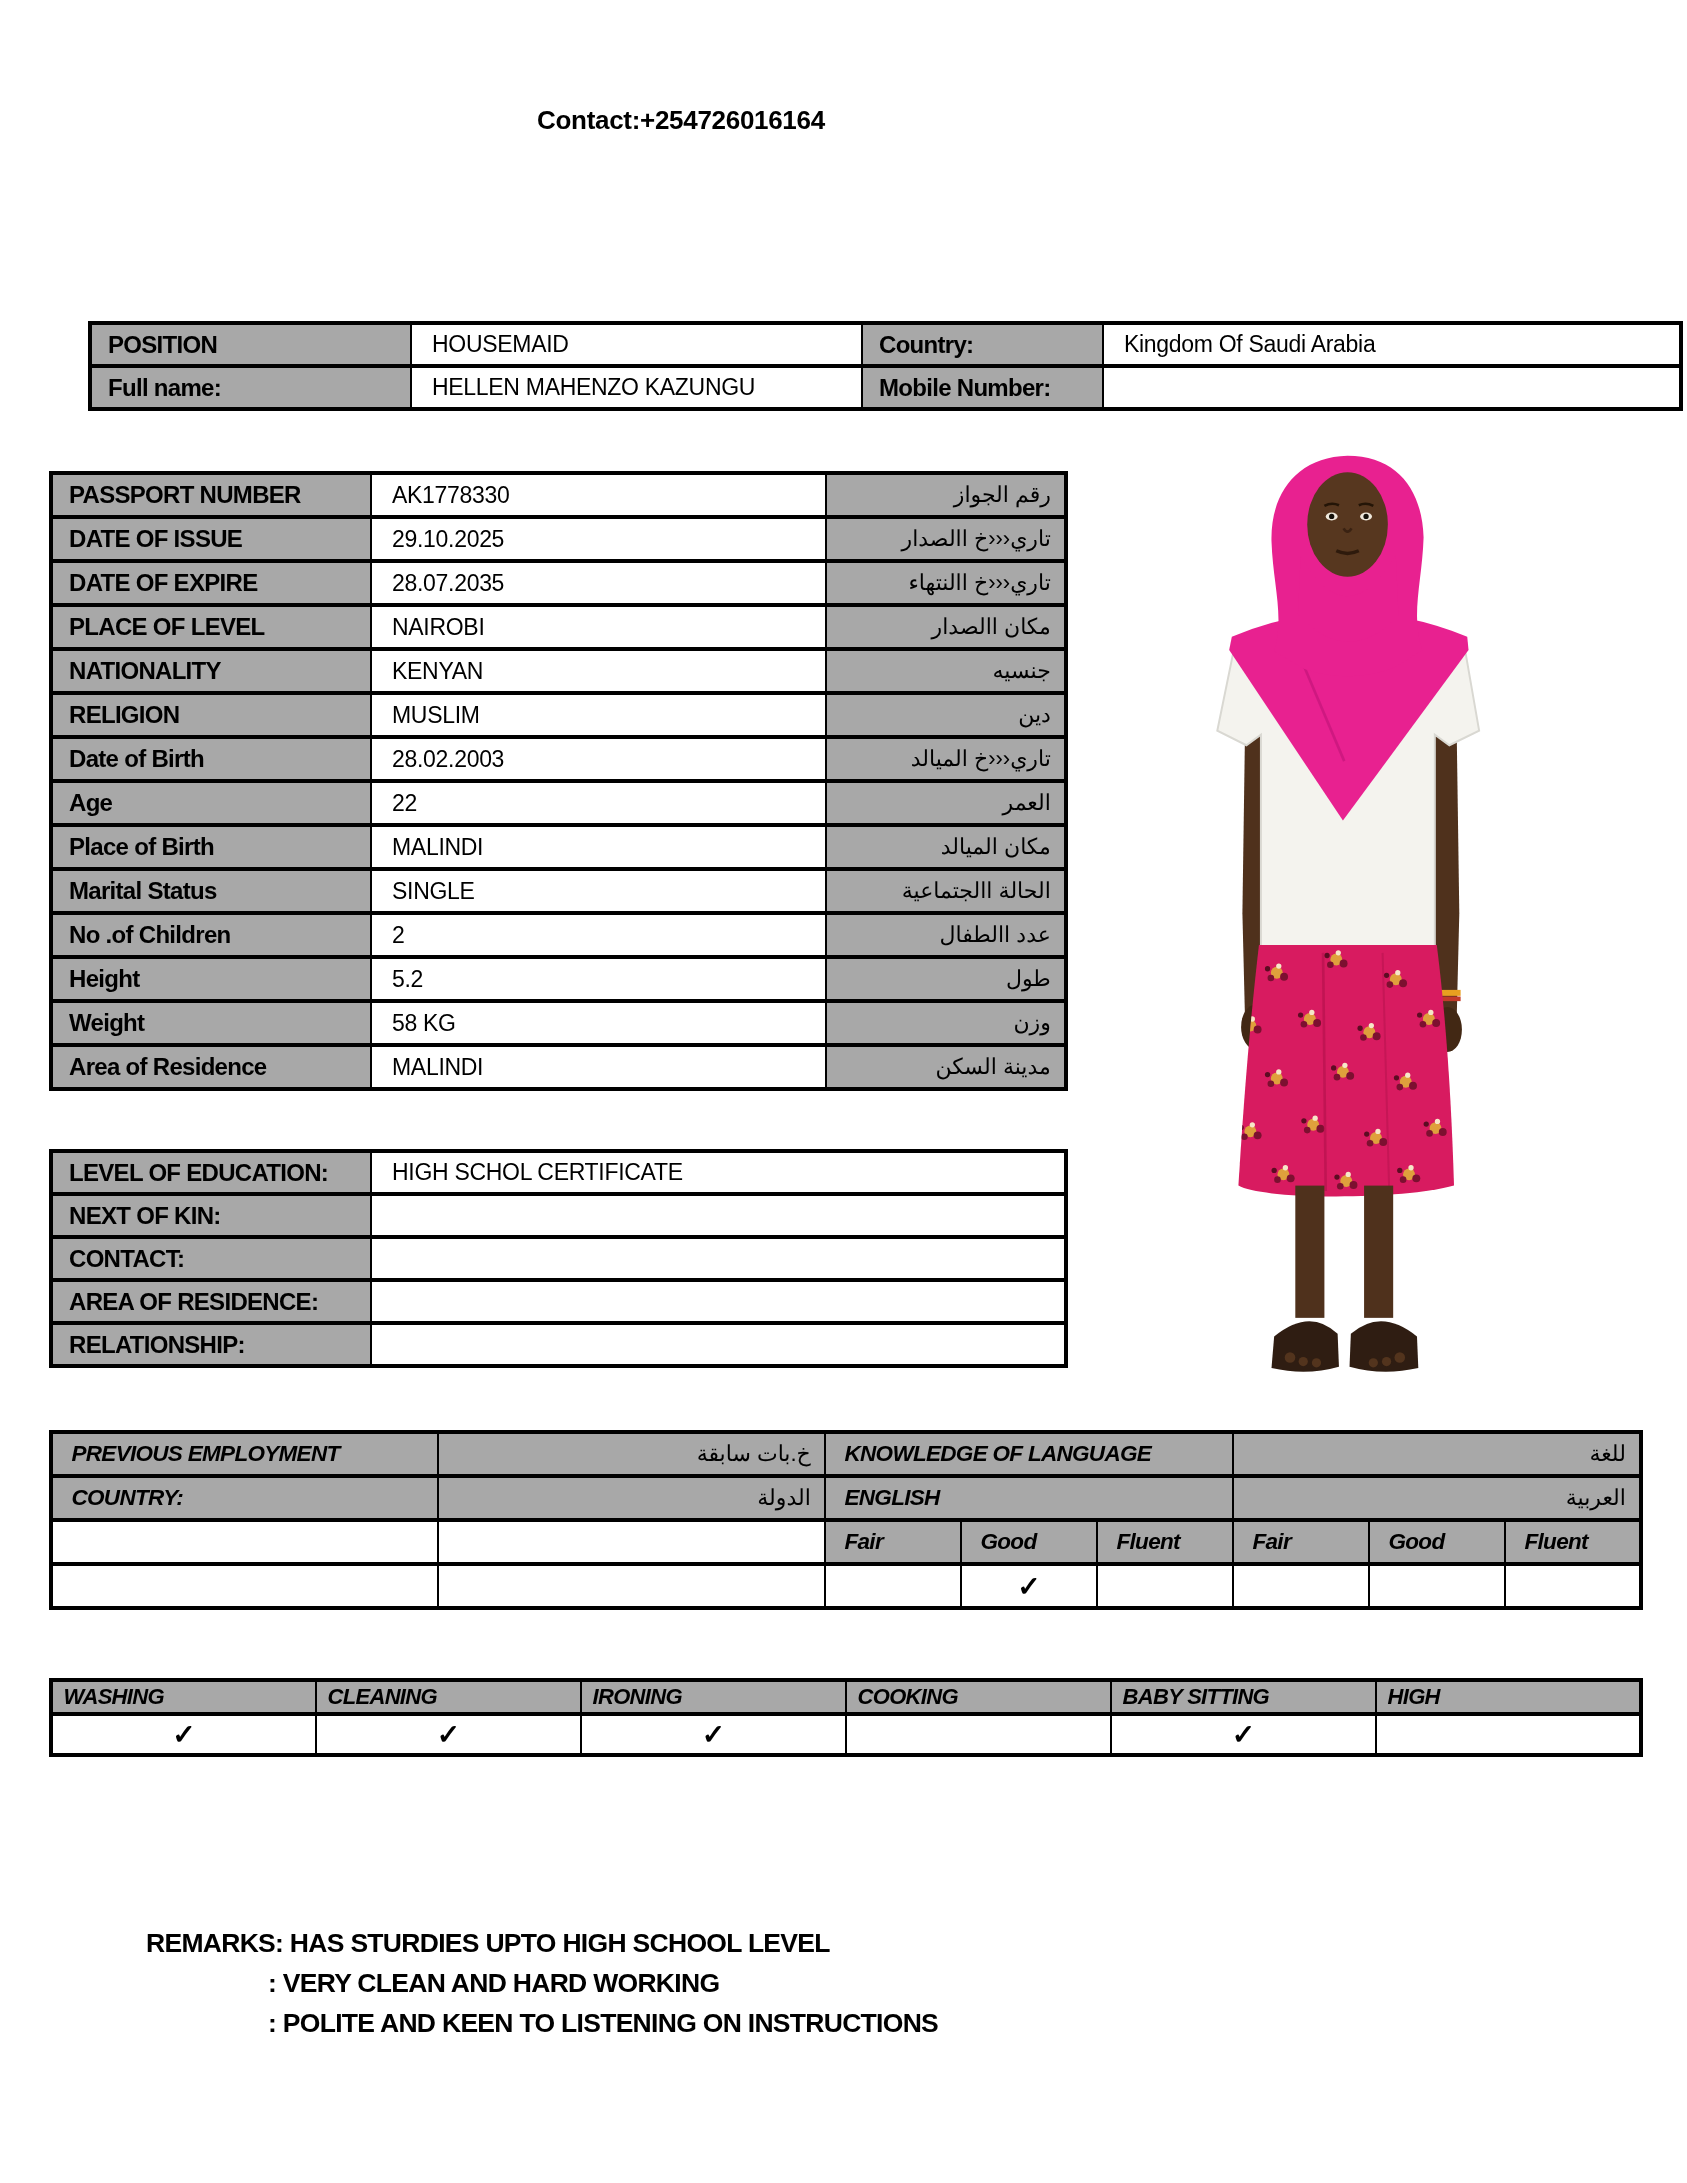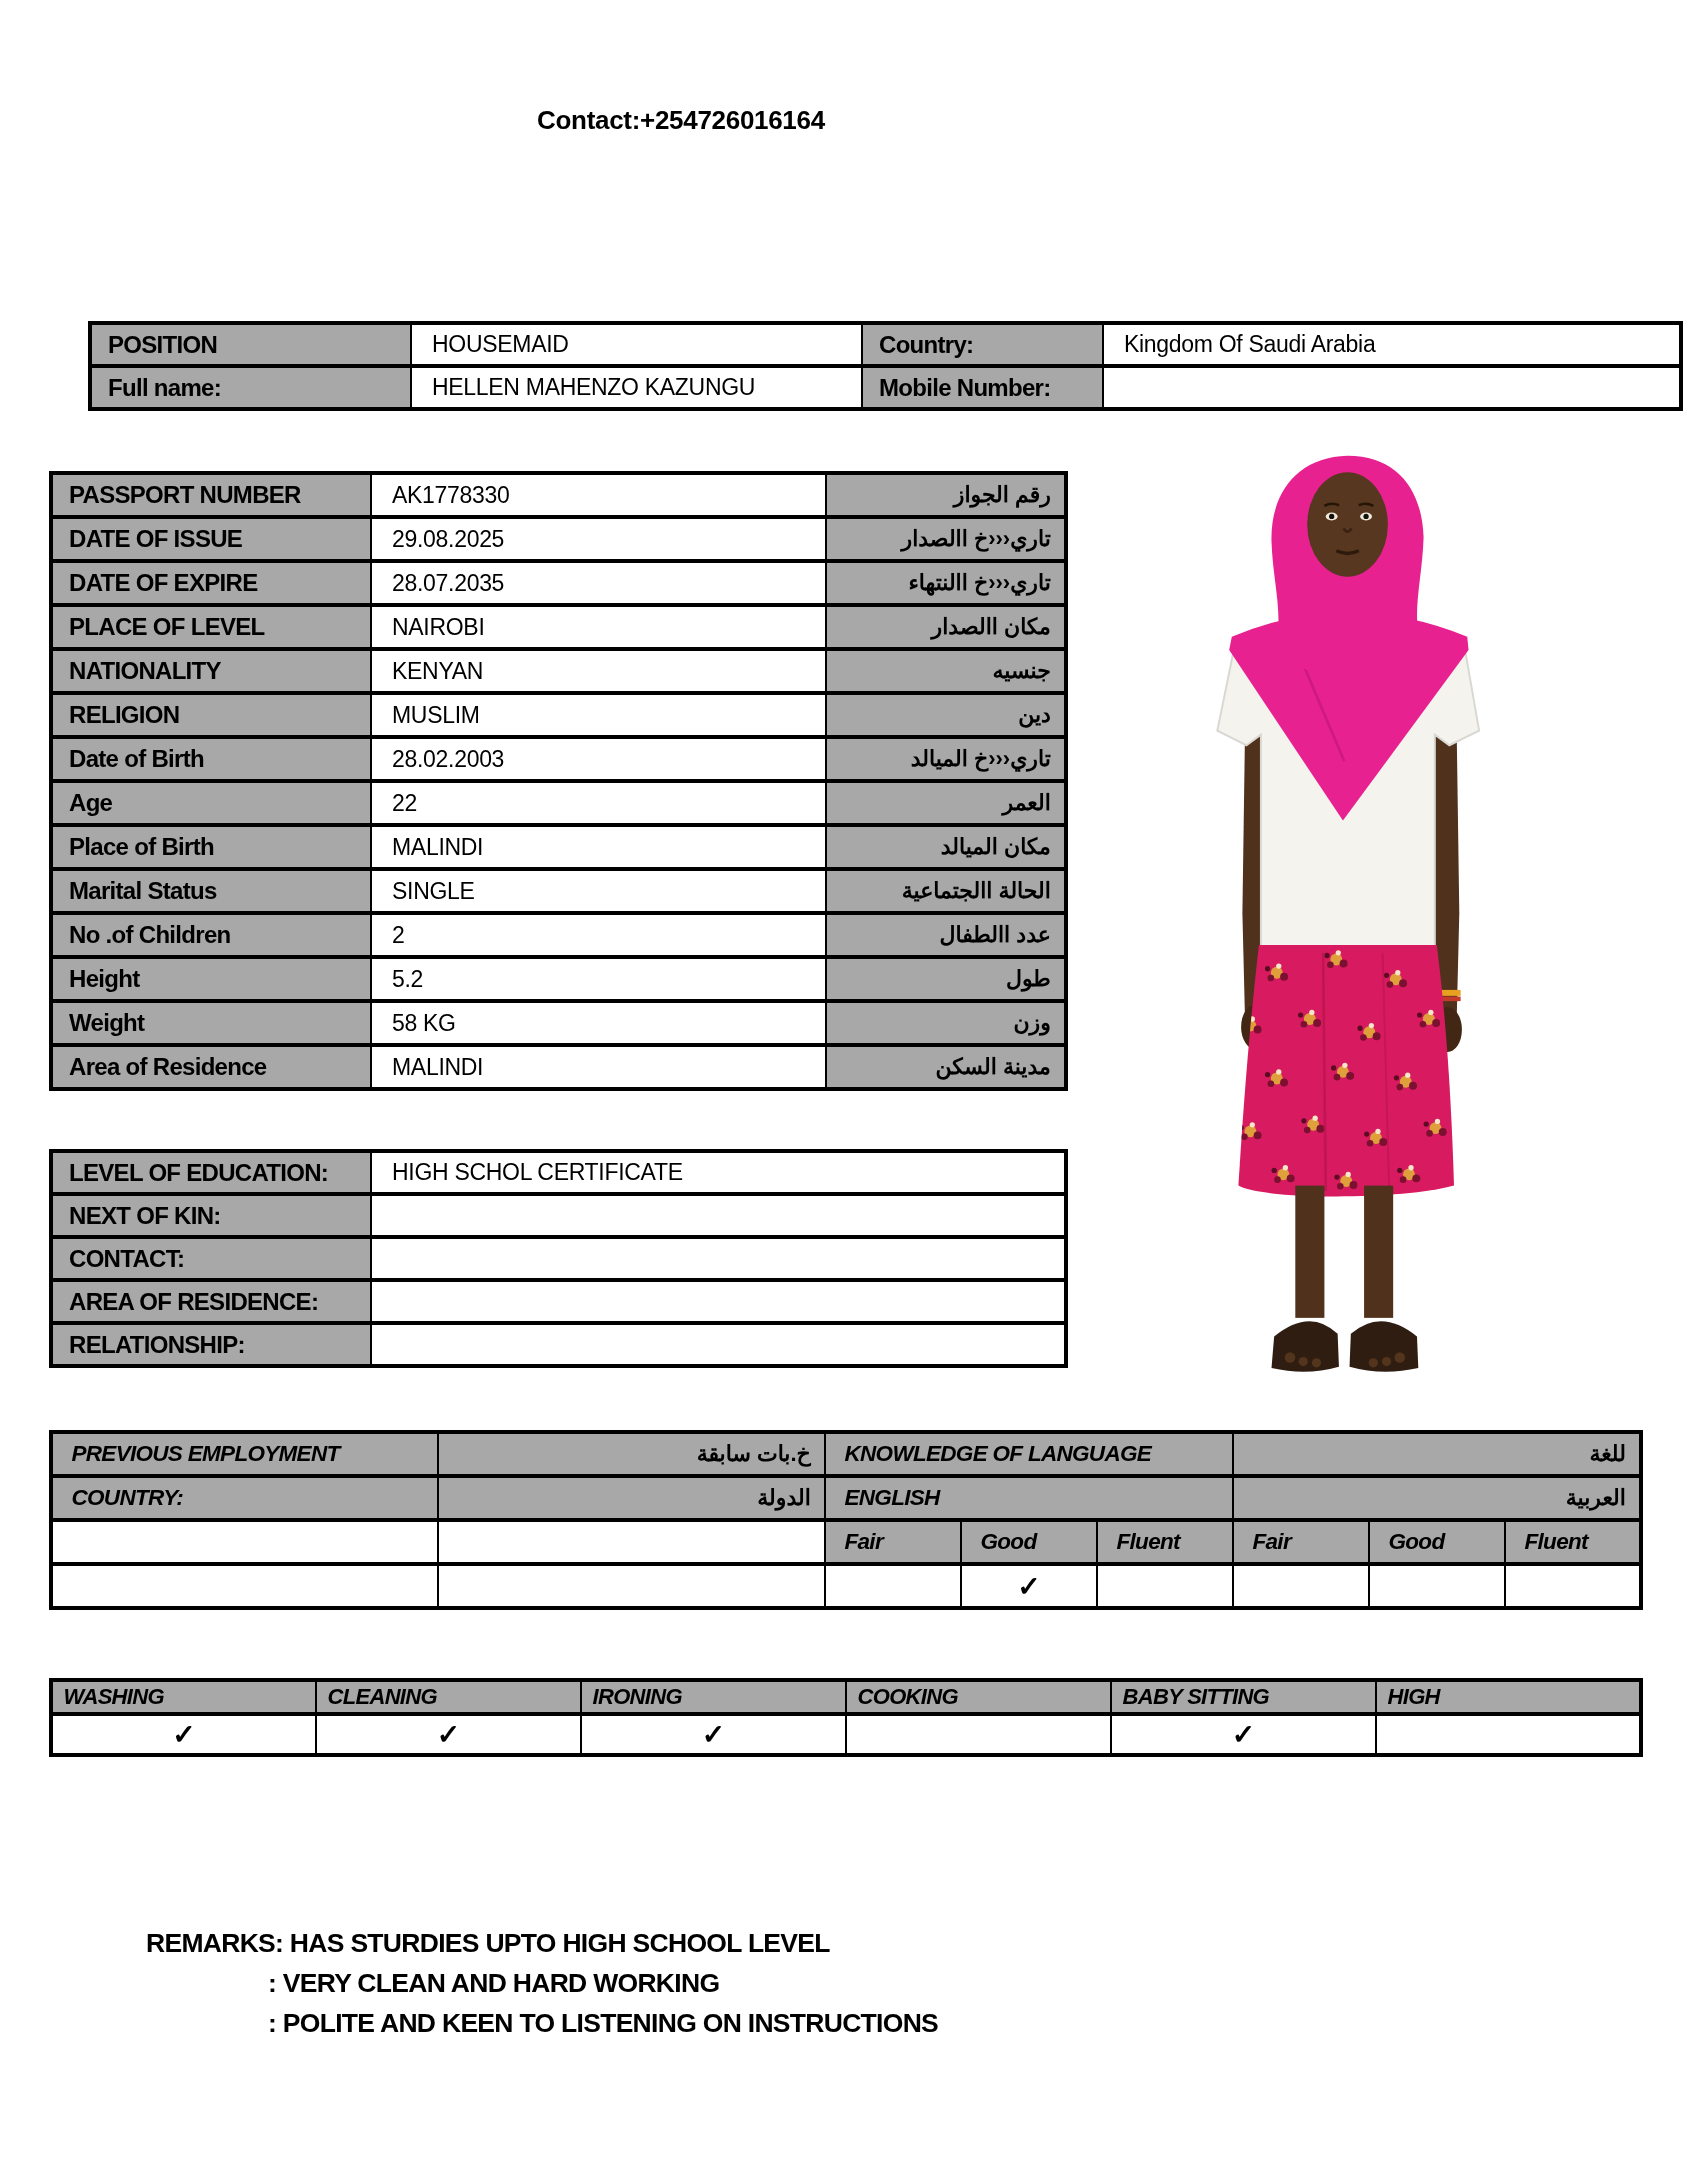--- a/index.html
+++ b/index.html
@@ -18,21 +18,21 @@
     border:2.6px solid #000;
     border-top-width:4px;
     border-bottom-width:4px;
     vertical-align:middle;
     overflow:hidden;
     white-space:nowrap;
   }
   .gray{background:#a8a8a8;}
   .lbl{font-weight:bold;font-size:24px;letter-spacing:-0.7px;padding-left:16px;}
   .val{font-size:23px;letter-spacing:-0.3px;padding-left:20px;}
-  .ar{font-weight:bold;font-size:22px;padding-right:13.2px;padding-left:6.6px;text-align:right;}
+  .ar{font-weight:normal;font-size:22px;padding-right:13.2px;padding-left:6.6px;text-align:right;}
   .ctr{text-align:left;padding-left:0;}
   .hdr{font-weight:bold;font-size:22.5px;letter-spacing:-0.7px;padding-left:18.5px;font-style:italic;}
   .chk{font-size:28px;font-weight:bold;text-align:center;}
   .contact{
     left:537px;top:105px;
     font-size:26px;font-weight:600;letter-spacing:-0.3px;
   }
   .remarks{
     left:146px;top:1923px;
     font-size:26.5px;font-weight:bold;letter-spacing:-0.7px;line-height:40px;
@@ -76,21 +76,21 @@
         <col style="width:240px">
       </colgroup>
     <tbody>
         <tr style="height:44px">
       <td class="gray lbl">PASSPORT NUMBER</td>
       <td class="val">AK1778330</td>
       <td class="gray ar" dir="rtl">رقم الجواز</td>
     </tr>
     <tr style="height:44px">
       <td class="gray lbl">DATE OF ISSUE</td>
-      <td class="val">29.08.2025</td>
+      <td class="val">29.10.2025</td>
       <td class="gray ar" dir="rtl">تاري‹‹‹خ  االصدار</td>
     </tr>
     <tr style="height:44px">
       <td class="gray lbl">DATE OF EXPIRE</td>
       <td class="val">28.07.2035</td>
       <td class="gray ar" dir="rtl">تاري‹‹‹خ االنتهاء</td>
     </tr>
     <tr style="height:44px">
       <td class="gray lbl">PLACE OF LEVEL</td>
       <td class="val">NAIROBI</td>

